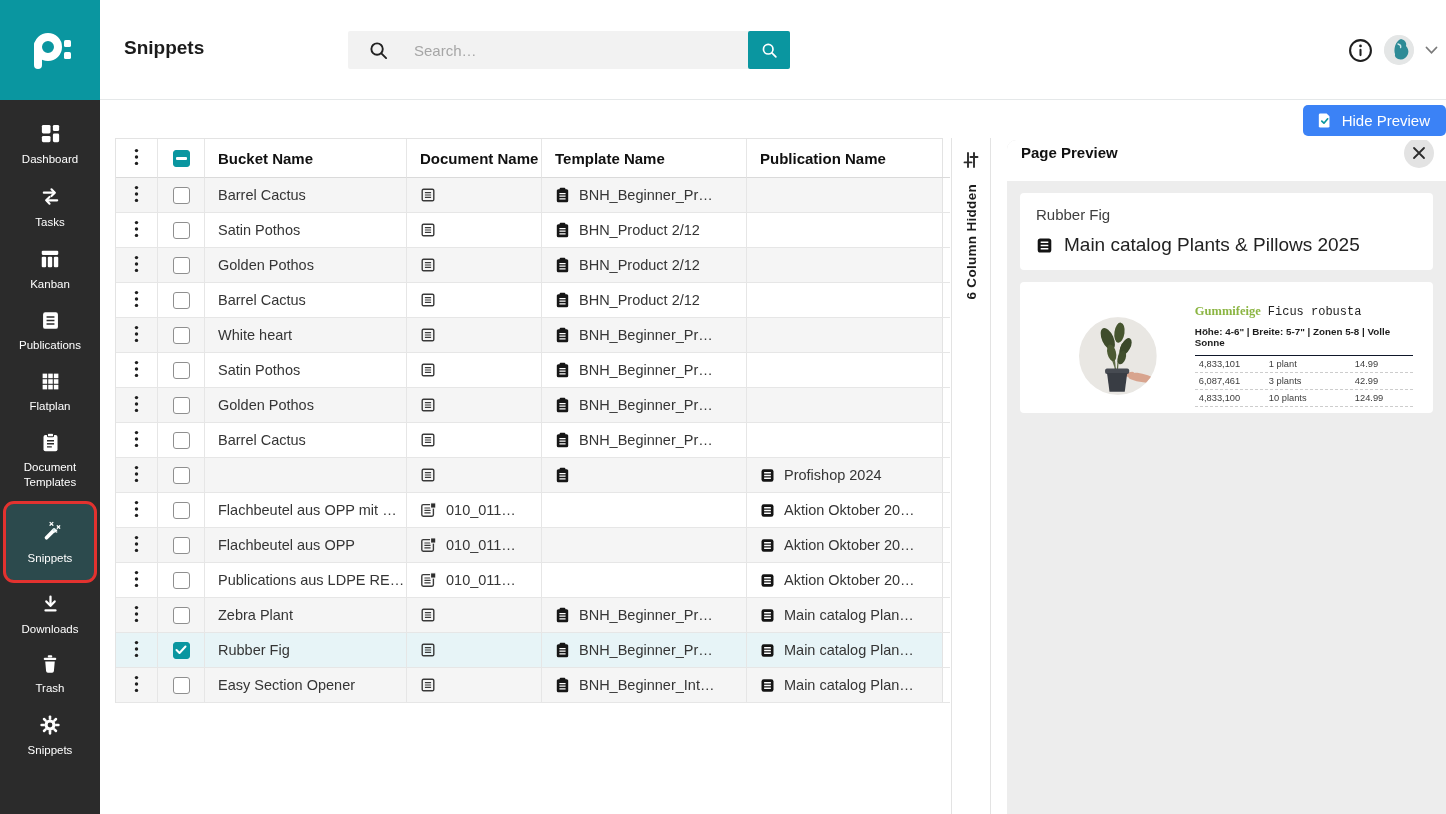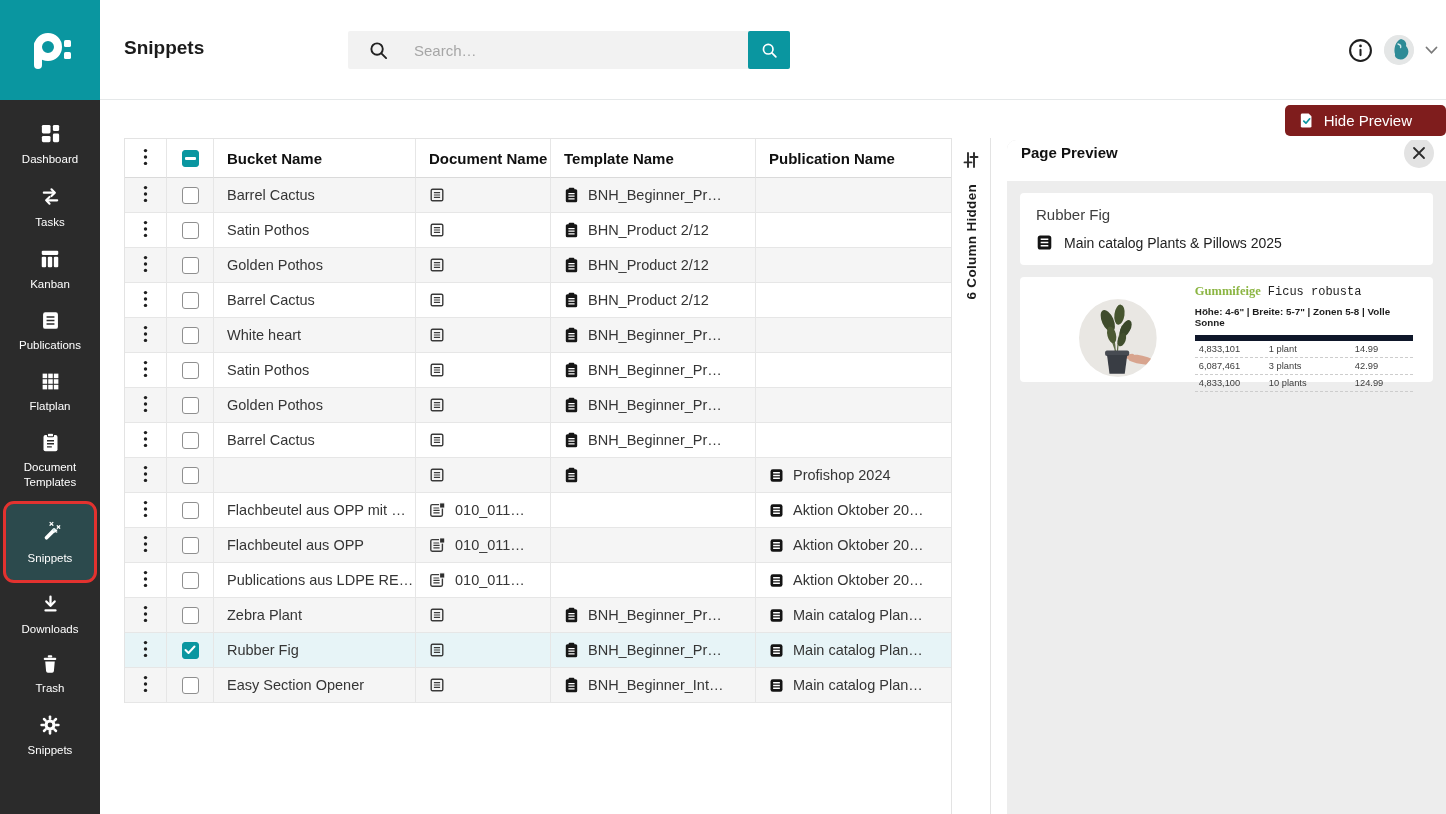--- a/index.html
+++ b/index.html
@@ -27,26 +27,26 @@
     font-size:15px; color:#333; font-family:"Liberation Sans", sans-serif; }
   .search-input::placeholder { color:#a6a6a6; }
   .search-btn { width:42px; height:38px; background:#0a96a0; border:none; border-radius:2px;
     display:flex; align-items:center; justify-content:center; cursor:pointer; }
   .hdr-right { position:absolute; right:8px; top:0; height:100px; display:flex; align-items:center; gap:11px; }
   .avatar { width:30px; height:30px; border-radius:50%; background:#e8e8e8; overflow:hidden; }
 
   
   .main { position:absolute; left:100px; top:101px; right:0; bottom:0; background:#fff; }
 
-  .hide-preview-btn { position:absolute; top:4px; right:0; height:31px; padding:0 34px 0 13px;
-    background:#7f1d1d; color:#fff; border:none; border-radius:5px; font-size:15px; font-weight:500;
+  .hide-preview-btn { position:absolute; top:4px; right:0; height:31px; padding:0 16px 0 13px;
+    background:#3b82f6; color:#fff; border:none; border-radius:5px; font-size:15px; font-weight:500;
     display:flex; align-items:center; gap:9px; cursor:pointer; font-family:"Liberation Sans", sans-serif; }
 
   
-  .tbl { position:absolute; left:15px; top:37px; width:828px; border:1px solid #e3e3e3; border-bottom:none;margin-left:9px; }
+  .tbl { position:absolute; left:15px; top:37px; width:828px; border:1px solid #e3e3e3; border-bottom:none; }
   .trow { display:grid; grid-template-columns:42px 47px 202px 135px 205px 203px; height:35px; background:#fff; }
   .trow.head { height:39px; }
   .trow.stripe { background:#f5f5f5; }
   .trow.sel { background:#e7f4f7; }
   .tcell { display:flex; align-items:center; border-right:1px solid #e6e6e6; border-bottom:1px solid #e6e6e6;
     padding:0 8px; font-size:14.5px; color:#353535; overflow:hidden; white-space:nowrap; }
   .tcell:last-child { border-right:none; }
   .trow.head .tcell { font-weight:700; color:#101010; font-size:15px; border-bottom:1px solid #dadada; }
   .tcell.c-kebab, .tcell.c-check { justify-content:center; padding:0; }
   .tcell .ico { margin-right:9px; flex:none; display:flex; }
@@ -68,28 +68,28 @@
   .panel { position:absolute; left:907px; top:39px; right:0; bottom:0; background:#ededed;
     border-top-left-radius:9px; overflow:hidden; }
   .pp-head { height:41px; background:#fff; display:flex; align-items:center; padding:0 12px 16px 14px;
     border-top-left-radius:9px; }
   .pp-head .t { font-size:15px; font-weight:700; color:#111; }
   .pp-close { margin-left:auto; width:30px; height:30px; border-radius:50%; background:#e3e3e3; border:none;
     display:flex; align-items:center; justify-content:center; cursor:pointer; }
   .card { background:#fff; border-radius:4px; margin:12px 13px 6px 13px; }
   .card.info { padding:13px 16px 14px; }
   .card.info .nm { font-size:15px; color:#3f3f3f; margin-bottom:11px; }
-  .card.info .pubrow { display:flex; align-items:center; gap:11px; font-size:14px; color:#222; }
-  .card.prev { height:105px; display:flex; align-items:center; padding:16px 20px 0 59px; }
+  .card.info .pubrow { display:flex; align-items:center; gap:11px; font-size:19px; color:#222; }
+  .card.prev { height:131px; display:flex; align-items:center; padding:16px 20px 0 59px; }
   .prod { margin-left:38px; width:258px; }
   .prod .l1 { display:flex; align-items:baseline; gap:7px; }
   .prod .gname { font-family:"Liberation Serif", serif; font-weight:700; font-size:12.5px; color:#8bb542; }
   .prod .latin { font-family:Liberation Mono, monospace; font-size:12px; color:#222; }
   .prod .specs { margin-top:7px; font-size:9.8px; font-weight:700; color:#1d1d1d; }
-  .prices { margin-top:7px; border-top:6px solid #0f172a; }
+  .prices { margin-top:7px; border-top:1px solid #0f172a; }
   .prow { display:grid; grid-template-columns:70px 86px 1fr; font-size:9.3px; color:#3c3c3c;
     padding:3px 0 3px 4px; border-bottom:1px dashed #cdcdcd; }
 </style>
 </head>
 <body>
 
 <div class="sidebar">
   <div class="logo-block">
     <svg width="54" height="54" viewBox="0 0 54 54">
       <circle cx="25" cy="24" r="10" fill="none" stroke="#fff" stroke-width="8"></circle>

